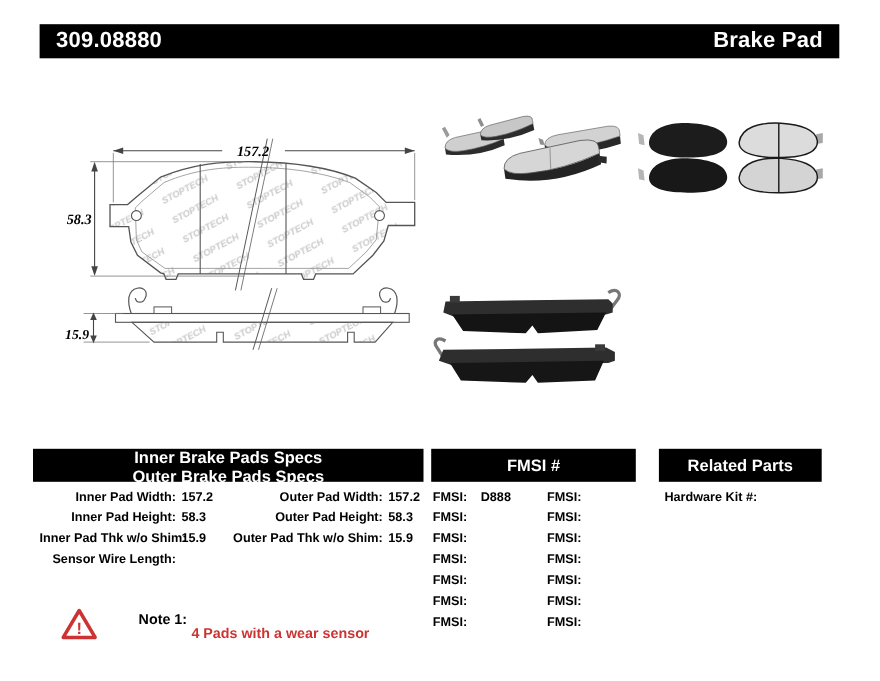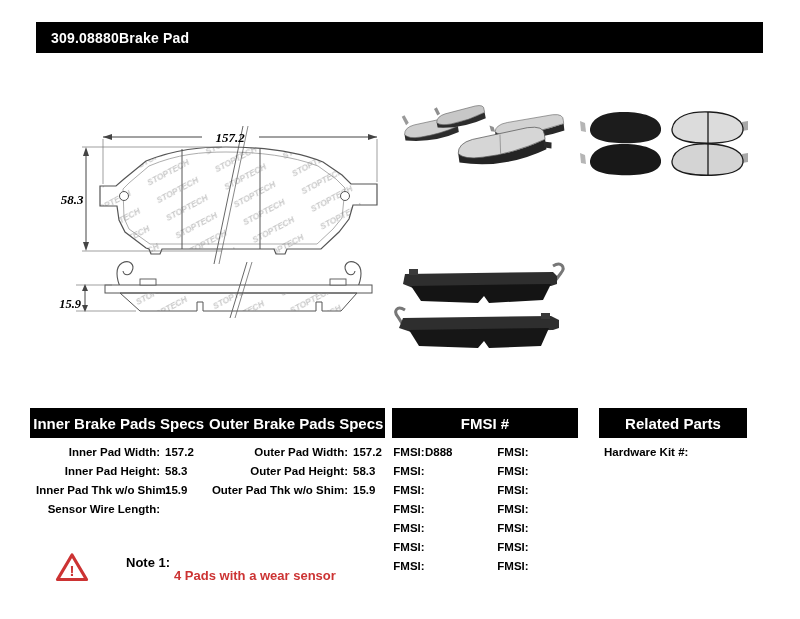--- a/index.html
+++ b/index.html
@@ -1,35 +1,35 @@
 <!DOCTYPE html>
 <html><head>
 <meta charset="utf-8">
 <style>
   html,body{margin:0;padding:0;background:#fff;}
   .page{position:relative;width:800px;height:619px;background:#ffffff;overflow:hidden;
         font-family:"Liberation Sans",sans-serif;font-weight:bold;color:#000;}
   
   .topbar{position:absolute;left:36px;top:22px;width:727px;height:31px;background:#000;
-          color:#fff;display:flex;align-items:center;
-          padding:0 15px;box-sizing:border-box;font-size:14px;letter-spacing:.2px;}
+          color:#fff;display:flex;justify-content:space-between;align-items:center;
+          padding:0 15px;box-sizing:border-box;font-size:20px;letter-spacing:.2px;}
   
   .secbar{position:absolute;top:408px;height:30px;background:#000;color:#fff;
-          display:flex;align-items:center;justify-content:center;font-size:15px;}
+          display:flex;align-items:center;justify-content:center;font-size:15px;flex-direction:column;}
   .secbar.split{justify-content:space-between;}
   .secbar.split span{flex:1;text-align:center;}
   
   .speccol{position:absolute;top:443px;font-size:11.5px;line-height:19px;}
   .specrow{display:flex;white-space:nowrap;}
   .specrow .lbl{display:inline-block;text-align:right;}
   .inner .lbl{width:124px;}
   .outer .lbl{width:140px;}
   .specrow .val{margin-left:5px;}
   .fmsirow .lbl{width:32px;text-align:center;}
-  .fmsirow .val{margin-left:0;}
+  .fmsirow .val{margin-left:12px;}
   .relrow .lbl{text-align:left;}
   .relrow .val{margin-left:6px;}
   
   .notes{position:absolute;left:96px;top:554px;font-size:13px;line-height:17.5px;}
   .noterow{display:flex;white-space:nowrap;padding-left:30px;}
   .noterow .nlabel{width:48px;color:#000;}
   .noterow .ntext{color:#cc3333;margin-top:13px;}
   svg{position:absolute;}
   .dimtext{font-family:"Liberation Serif",serif;font-weight:bold;font-style:italic;}
 </style>

